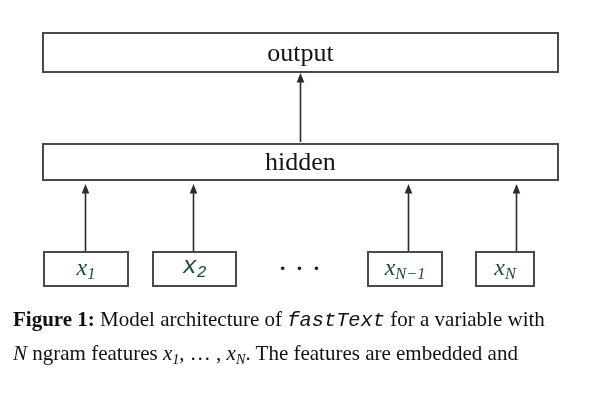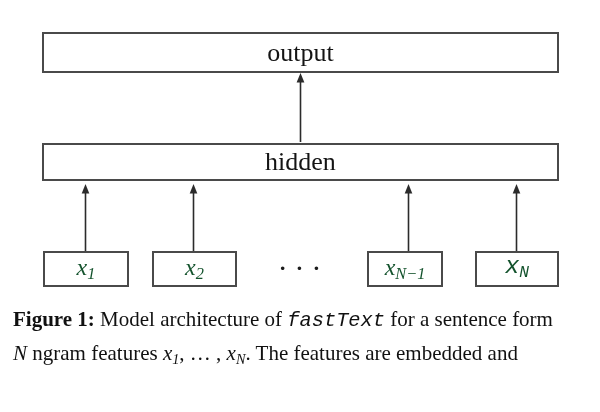--- a/index.html
+++ b/index.html
@@ -19,23 +19,23 @@
     border: 2px solid #4a4a4a;
     background: #ffffff;
     display: flex;
     align-items: center;
     justify-content: center;
   }
   .node-output { left: 42px; top: 32px;  width: 517px; height: 41px; }
   .node-hidden { left: 42px; top: 143px; width: 517px; height: 38px; }
   .node-input  { top: 251px; height: 36px; }
   .node-x1 { left: 43px;  width: 86px; }
-  .node-x2 { left: 152px; width: 85px; }
+  .node-x2 { left: 152px; width: 85px; font-family: Liberation Mono, monospace; }
   .node-x3 { left: 367px; width: 76px; }
-  .node-x4 { left: 475px; width: 84px; font-family: Liberation Mono, monospace; }
+  .node-x4 { left: 475px; width: 60px; }
   .big-label {
     font-size: 26px;
     line-height: 1;
     color: #141414;
   }
   .math-label {
     font-size: 24px;
     font-style: italic;
     line-height: 1;
     color: #14532d;
@@ -121,17 +121,17 @@
       <line x1="408.5" y1="251" x2="408.5" y2="191" stroke-width="1.6"></line>
       <polygon points="408.5,184 404.7,193.5 412.3,193.5" stroke="none"></polygon>
     </g>
     <g stroke="#2b2b2b" fill="#2b2b2b">
       <line x1="516.5" y1="251" x2="516.5" y2="191" stroke-width="1.6"></line>
       <polygon points="516.5,184 512.7,193.5 520.3,193.5" stroke="none"></polygon>
     </g>
   </svg>
 
   <div class="caption">
-    <div class="cap-line"><b>Figure 1:</b><span> Model architecture of </span><span class="mono">fastText</span><span> for a sentence form</span></div>
+    <div class="cap-line"><b>Figure 1:</b><span> Model architecture of </span><span class="mono">fastText</span><span> for a variable with</span></div>
     <div class="cap-line"><i>N</i><span> ngram features </span><span class="cap-math"><span>x</span><sub>1</sub></span><span>, … , </span><span class="cap-math"><span>x</span><sub>N</sub></span><span>. The features are embedded and</span></div>
   </div>
 
 </div>
 
 </body></html>

